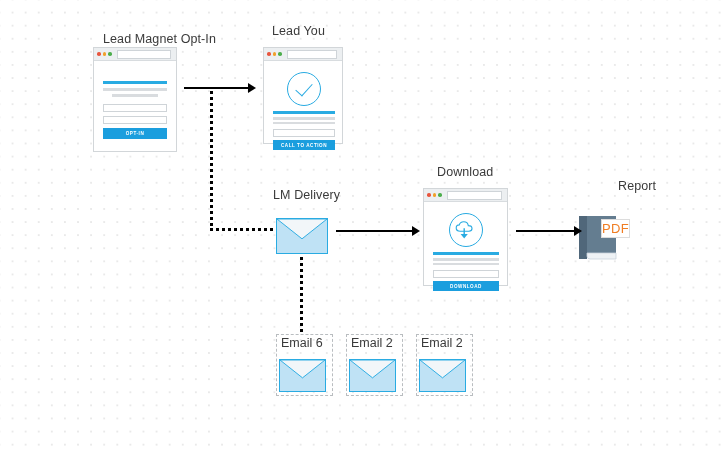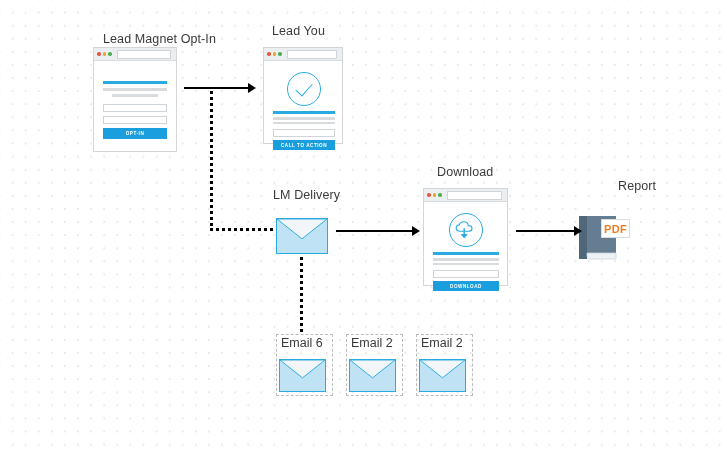--- a/index.html
+++ b/index.html
@@ -86,21 +86,21 @@
   }
   .env-flap{
     position:absolute;left:0;top:0;width:100%;height:100%;
   }
 
   
   .book{position:absolute;}
   .pdf-badge{
     position:absolute;background:#ffffff;
     border:1px solid #dcdcdc;
-    color:#f07d22;font-weight:bold;font-size:11px;
+    color:#f07d22;font-weight:normal;font-size:13px;
     display:flex;align-items:center;justify-content:center;
     letter-spacing:.3px;
   }
 
   
   .arrow-line{position:absolute;background:#000000;height:2px;}
   .arrow-head{
     position:absolute;width:0;height:0;
     border-top:5px solid transparent;
     border-bottom:5px solid transparent;

